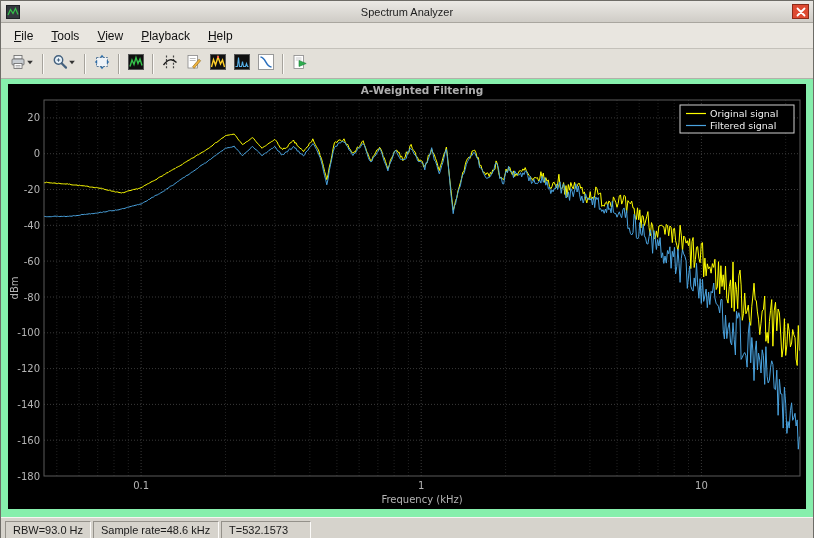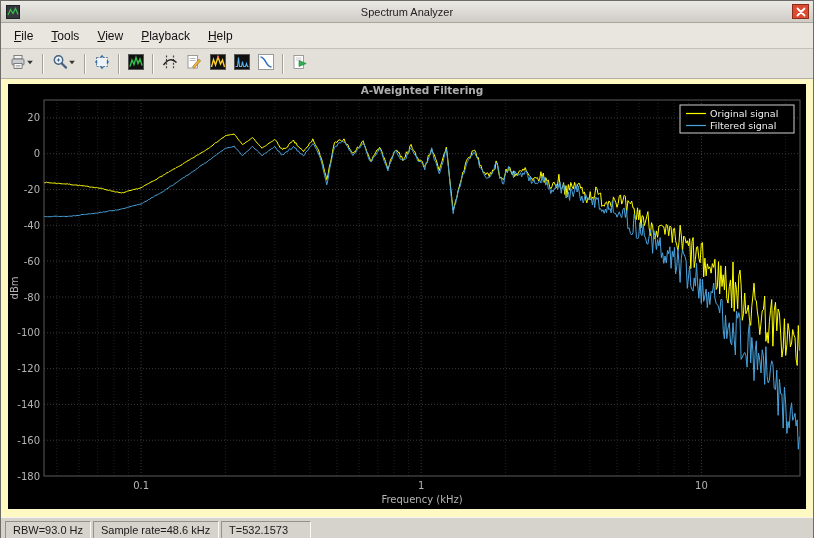--- a/index.html
+++ b/index.html
@@ -9,21 +9,21 @@
   .titlebar{height:22px;background:linear-gradient(#ebe9e5,#cfccc6);border-bottom:1px solid #a9a69f;display:flex;align-items:center;padding:0 4px;position:relative;flex:none}
   .titlebar .title{position:absolute;left:0;right:0;text-align:center;font-size:11px;color:#1c1c1c}
   .win-icon{width:15px;height:15px;display:flex;align-items:center;justify-content:center;z-index:1}
   .close-btn{margin-left:auto;width:17px;height:15px;background:#dd4a32;border:1px solid #8d2a18;display:flex;align-items:center;justify-content:center;z-index:1;cursor:default}
   .menubar{height:26px;background:#e9e6e0;display:flex;align-items:center;padding-left:4px;border-bottom:1px solid #c4c1ba;font-size:12px;flex:none}
   .menu-item{padding:4px 9px;color:#111;cursor:default}
   .menu-item u{text-decoration:underline}
   .toolbar{height:30px;background:#e3e0d9;display:flex;align-items:center;padding:0 5px;border-bottom:1px solid #b3b0a9;flex:none}
   .tool-btn{height:24px;display:flex;align-items:center;padding:2px 3px;border:1px solid transparent;background:transparent;cursor:default}
   .tool-sep{width:2px;height:20px;border-left:1px solid #a6a39c;border-right:1px solid #faf9f6;margin:0 4px;flex:none}
-  .plot-wrap{flex:1;background:#fef9c3;padding:5px 7px 4px}
+  .plot-wrap{flex:1;background:#86efac;padding:5px 7px 4px}
   .plot{width:798px;height:425px;background:#000}
   #plot-svg text{font-family:"DejaVu Sans",sans-serif}
   .statusbar{height:24px;background:#d6d3cc;display:flex;align-items:center;gap:2px;padding:2px 4px;border-top:1px solid #f6f5f2;flex:none}
   .seg{height:18px;border:1px solid;border-color:#94918a #fbfaf8 #fbfaf8 #94918a;font-size:11px;color:#1a1a1a;display:flex;align-items:center;padding:0 7px;white-space:nowrap}
   .seg-left{flex:1}
 </style>
 </head>
 <body>
 
 <div class="window">

